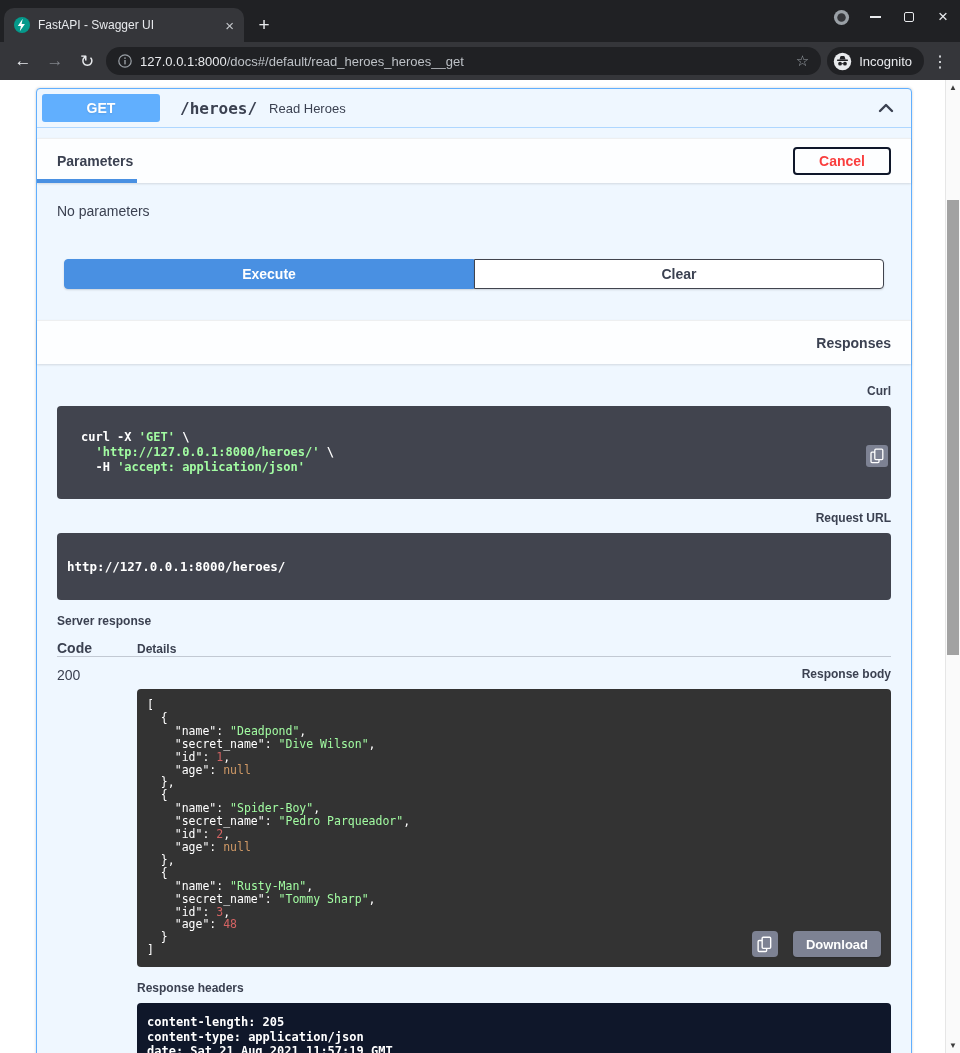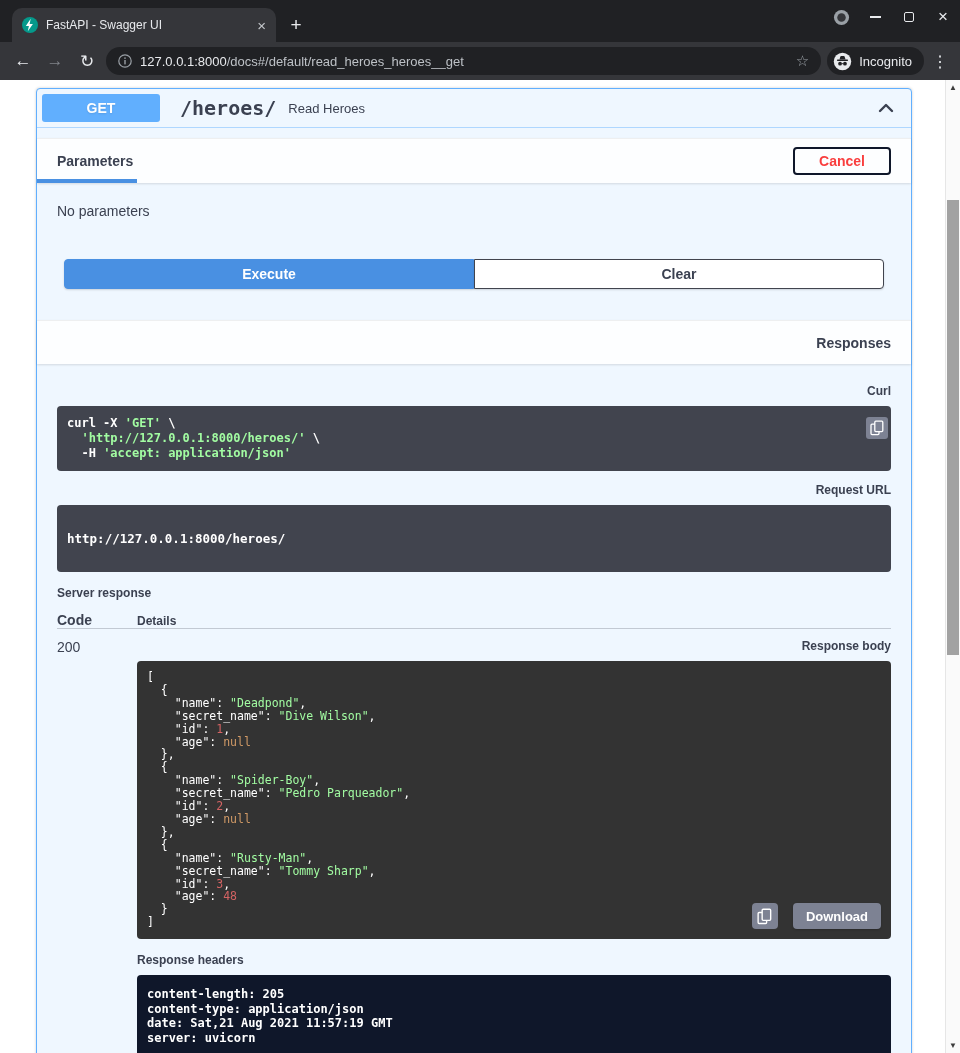--- a/index.html
+++ b/index.html
@@ -1,21 +1,21 @@
 <!DOCTYPE html>
 <html><head>
 <meta charset="utf-8">
 <style>
   * { box-sizing: border-box; margin: 0; padding: 0; }
   html, body { width: 960px; height: 1053px; overflow: hidden; }
   body { font-family: "Liberation Sans", sans-serif; background: #fff; }
 
   
   .titlebar { height: 42px; background: #202124; display: flex; align-items: flex-end; position: relative; }
-  .tab { width: 264px; height: 34px; background: #35363a; border-radius: 10px 10px 0 0; margin-left: 12px;
+  .tab { width: 240px; height: 34px; background: #35363a; border-radius: 10px 10px 0 0; margin-left: 4px;
          display: flex; align-items: center; gap: 8px; padding: 0 10px; color: #e8eaed; font-size: 12px; cursor: pointer; }
   .favicon { width: 16px; height: 16px; flex: 0 0 16px; }
   .tab-title { flex: 1; white-space: nowrap; overflow: hidden; }
   .tab-close { color: #c4c7cb; font-size: 15px; line-height: 1; cursor: pointer; }
   .newtab { width: 28px; height: 28px; display: flex; align-items: center; justify-content: center;
             color: #e8eaed; font-size: 19px; margin: 0 0 3px 6px; cursor: pointer; }
   .win-controls { position: absolute; right: 0; top: 2px; display: flex; align-items: center; }
   .win-btn { width: 34px; height: 30px; display: flex; align-items: center; justify-content: center; color: #e8eaed; cursor: pointer; }
   .min-bar { width: 11px; height: 2px; background: #e8eaed; display: inline-block; }
   .max-box { width: 10px; height: 10px; border: 1.5px solid #e8eaed; border-radius: 2px; display: inline-block; }
@@ -39,21 +39,21 @@
   .scrollbar { position: absolute; top: 0; right: 0; width: 15px; height: 973px; background: #fafafa; border-left: 1px solid #e6e6e6; }
   .sb-arrow { position: absolute; left: 0; width: 14px; text-align: center; color: #3c3c3c; font-size: 8px; cursor: pointer; }
   .sb-up { top: 3px; } .sb-down { bottom: 3px; }
   .sb-thumb { position: absolute; left: 1px; top: 120px; width: 12px; height: 455px; background: #a2a2a2; cursor: grab; }
 
   
   .opblock { border: 1px solid #61affe; border-radius: 4px; background: #eff7ff; box-shadow: 0 0 3px rgba(0,0,0,.19); width: 876px; }
   .opblock-summary { display: flex; align-items: center; padding: 5px; border-bottom: 1px solid rgba(97,175,254,.45); cursor: pointer; }
   .method-badge { background: #61affe; color: #fff; font-weight: bold; font-size: 14px; border-radius: 3px;
                   width: 118px; text-align: center; padding: 6px 0; text-shadow: 0 1px 2px rgba(0,0,0,.1); cursor: pointer; }
-  .op-path { font-family: "DejaVu Sans Mono", monospace; font-size: 20px; font-weight: 700; color: #3b4151; margin-left: 20px; cursor: pointer; }
+  .op-path { font-family: "DejaVu Sans Mono", monospace; font-size: 16px; font-weight: 700; color: #3b4151; margin-left: 20px; cursor: pointer; }
   .op-desc { font-size: 13px; color: #3b4151; flex: 1; margin-left: 12px; }
   .op-arrow { margin-right: 10px; display: flex; align-items: center; cursor: pointer; }
 
   .section-header { background: rgba(255,255,255,.85); border-top: 1px solid rgba(0,0,0,.06);
                     box-shadow: 0 1px 2px rgba(0,0,0,.12); padding: 8px 20px; display: flex; align-items: center;
                     justify-content: space-between; position: relative; min-height: 44px; }
   .params-header { margin-top: 10px; }
   .responses-header { margin-top: 11px; justify-content: flex-end; }
   .section-title { font-size: 14px; font-weight: bold; color: #3b4151; }
   .tab-underline { position: absolute; left: 0; bottom: 0; width: 100px; height: 4px; background: #4990e2; }
@@ -64,21 +64,21 @@
 
   .execute-wrapper { display: flex; padding: 0 27px 20px; }
   .btn-execute { flex: 1; background: #4990e2; color: #fff; font-weight: bold; font-size: 14px; border: 1px solid #4990e2;
                  border-radius: 4px 0 0 4px; padding: 6px; font-family: inherit; box-shadow: 0 1px 2px rgba(0,0,0,.15); cursor: pointer; }
   .btn-clear { flex: 1; background: #fff; color: #3b4151; font-weight: bold; font-size: 14px; border: 1px solid #41444e;
                border-radius: 0 4px 4px 0; padding: 6px; font-family: inherit; box-shadow: 0 1px 2px rgba(0,0,0,.15); cursor: pointer; }
 
   .responses-inner { padding: 20px; }
   .block-label { font-size: 12px; font-weight: bold; color: #3b4151; margin-bottom: 8px; text-align: right; }
 
-  .code-block { background: #41444e; border-radius: 4px; padding: 10px; color: #fff; position: relative;
+  .code-block { background: #41444e; border-radius: 4px; padding: 24px; color: #fff; position: relative;
                 white-space: pre; overflow: hidden; font-family: "DejaVu Sans Mono", monospace; }
   .curl-block { font-size: 12px; font-weight: bold; line-height: 15px; min-height: 55px; margin-bottom: 12px; }
   .url-block  { font-size: 12.5px; font-weight: bold; padding: 26px 10px; margin-bottom: 14px; }
 
   .tok-str { color: #a2fca2; }
   .tok-num { color: #d36363; }
   .tok-null { color: #d19a66; }
   .tok-key { color: #ffffff; }
 
   .copy-btn { position: absolute; right: 8px; bottom: 5px; width: 22px; height: 22px; background: #7d8293;

